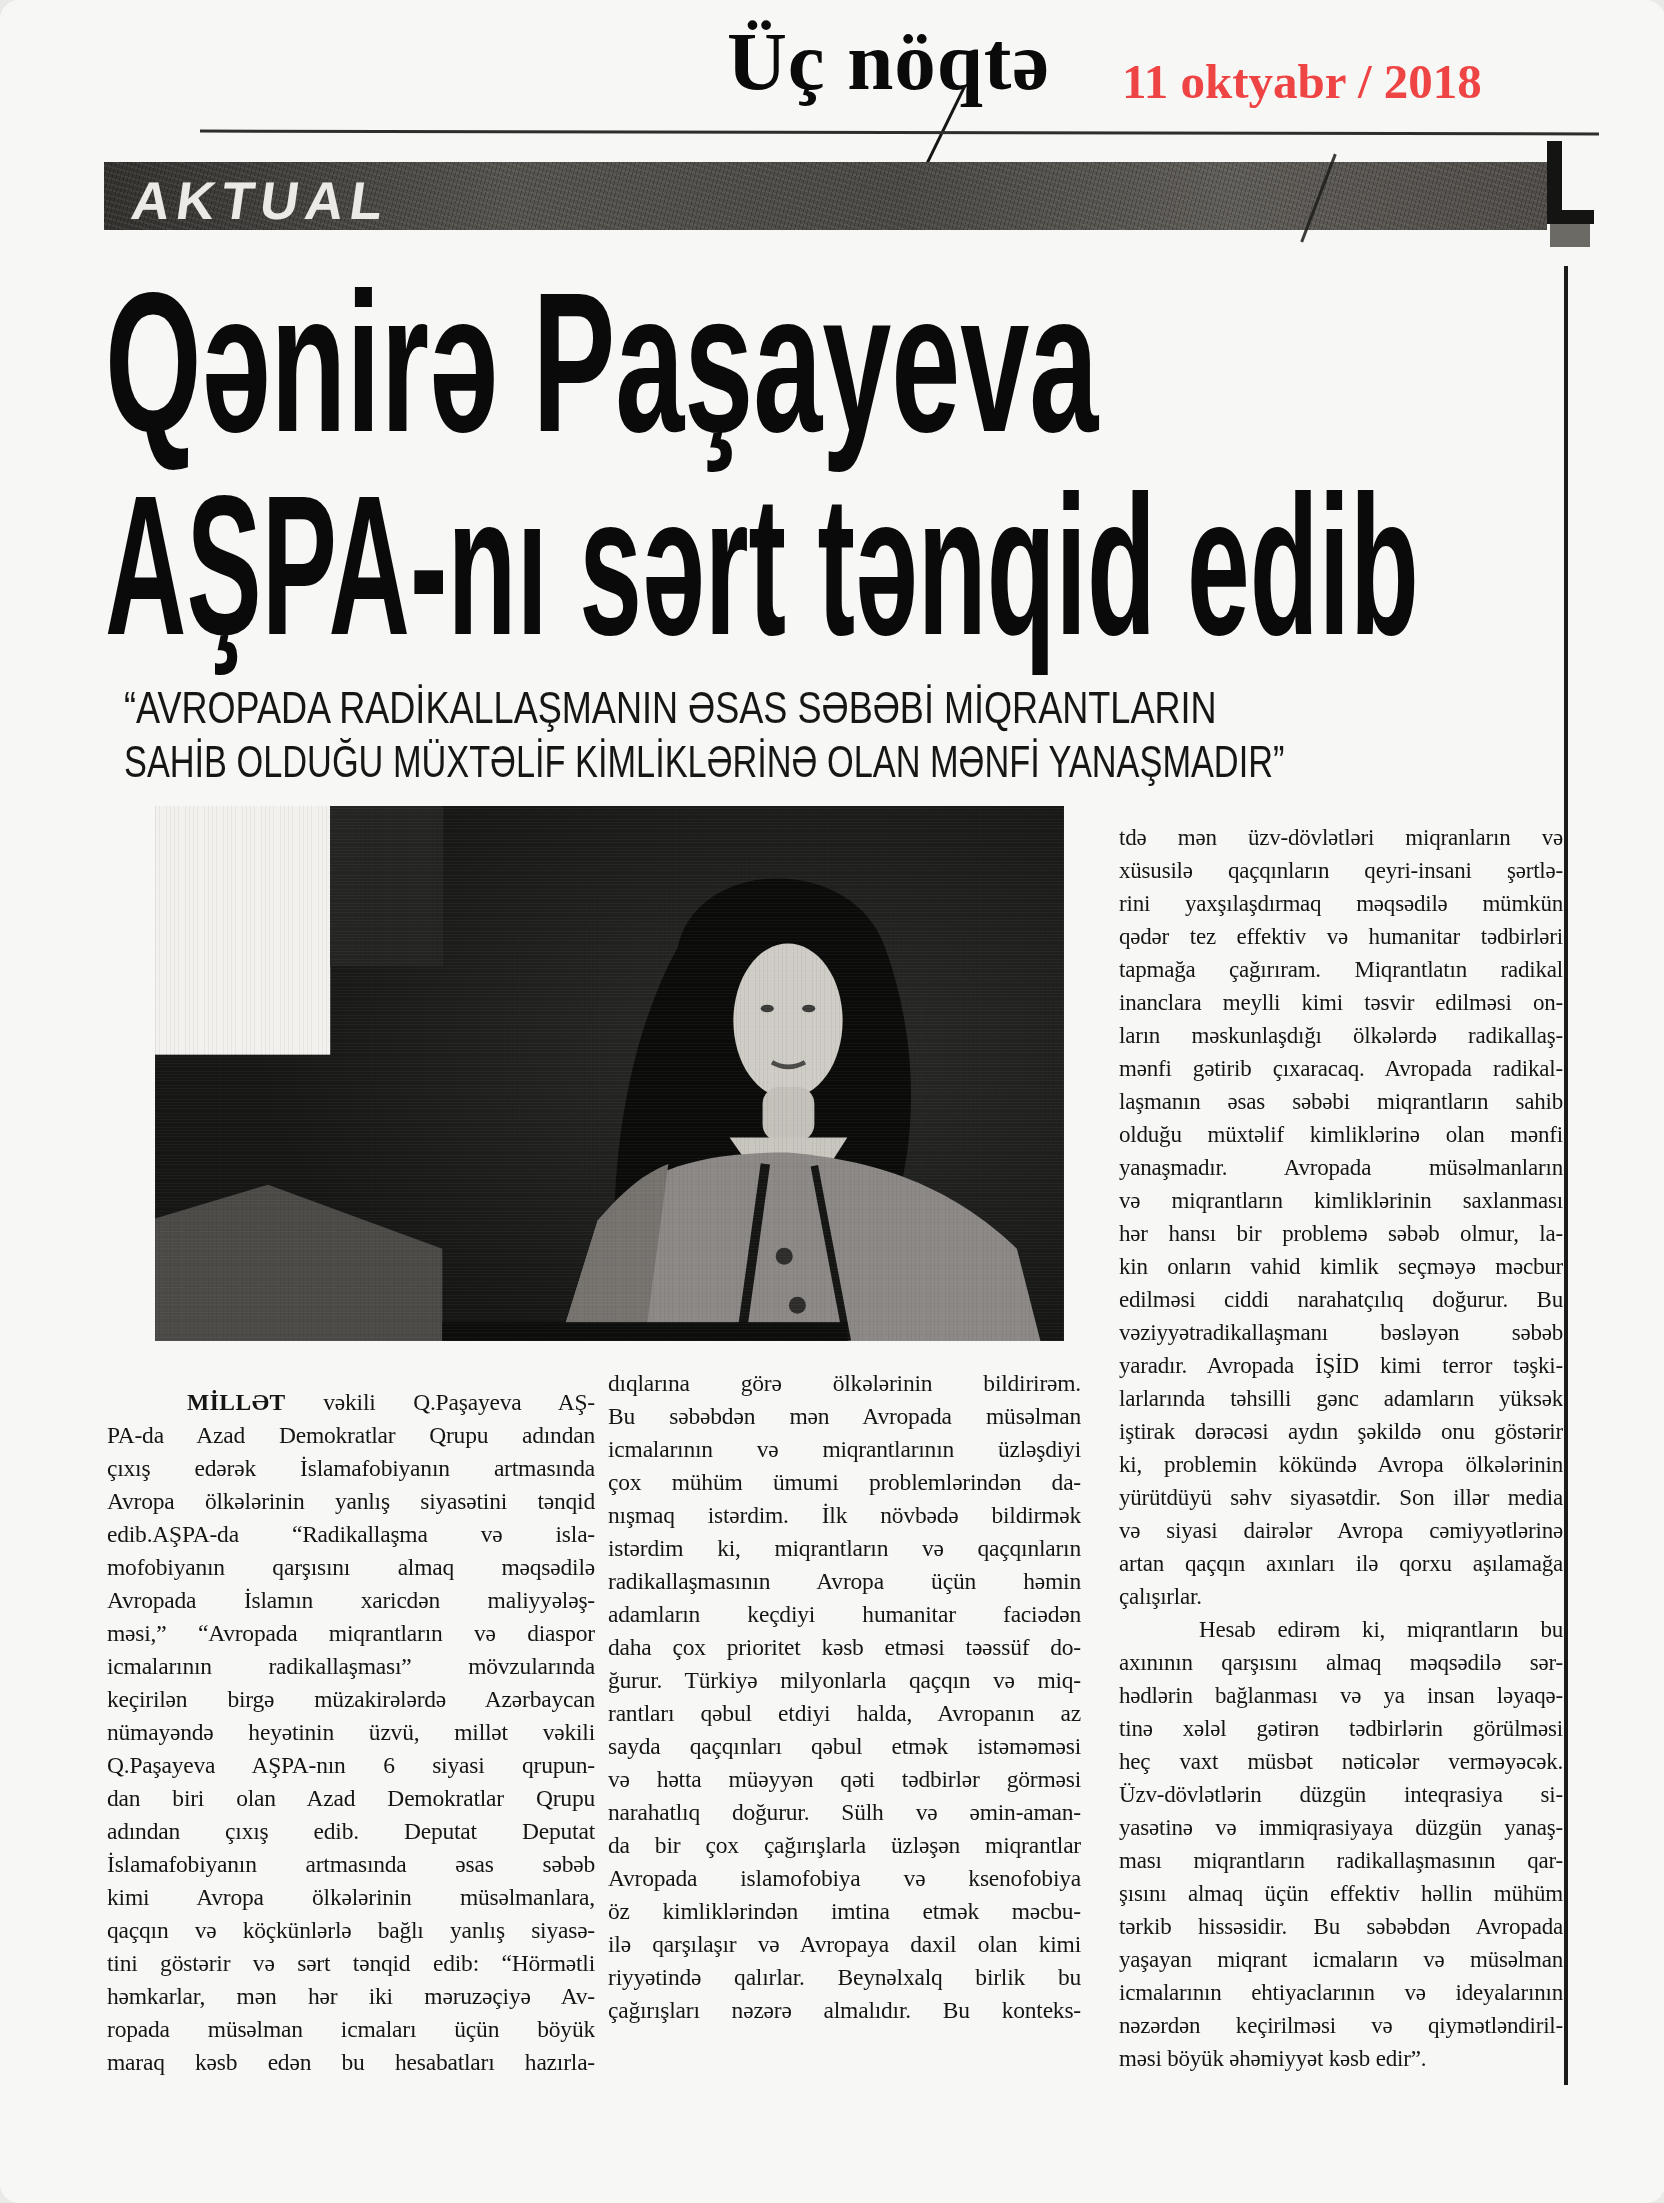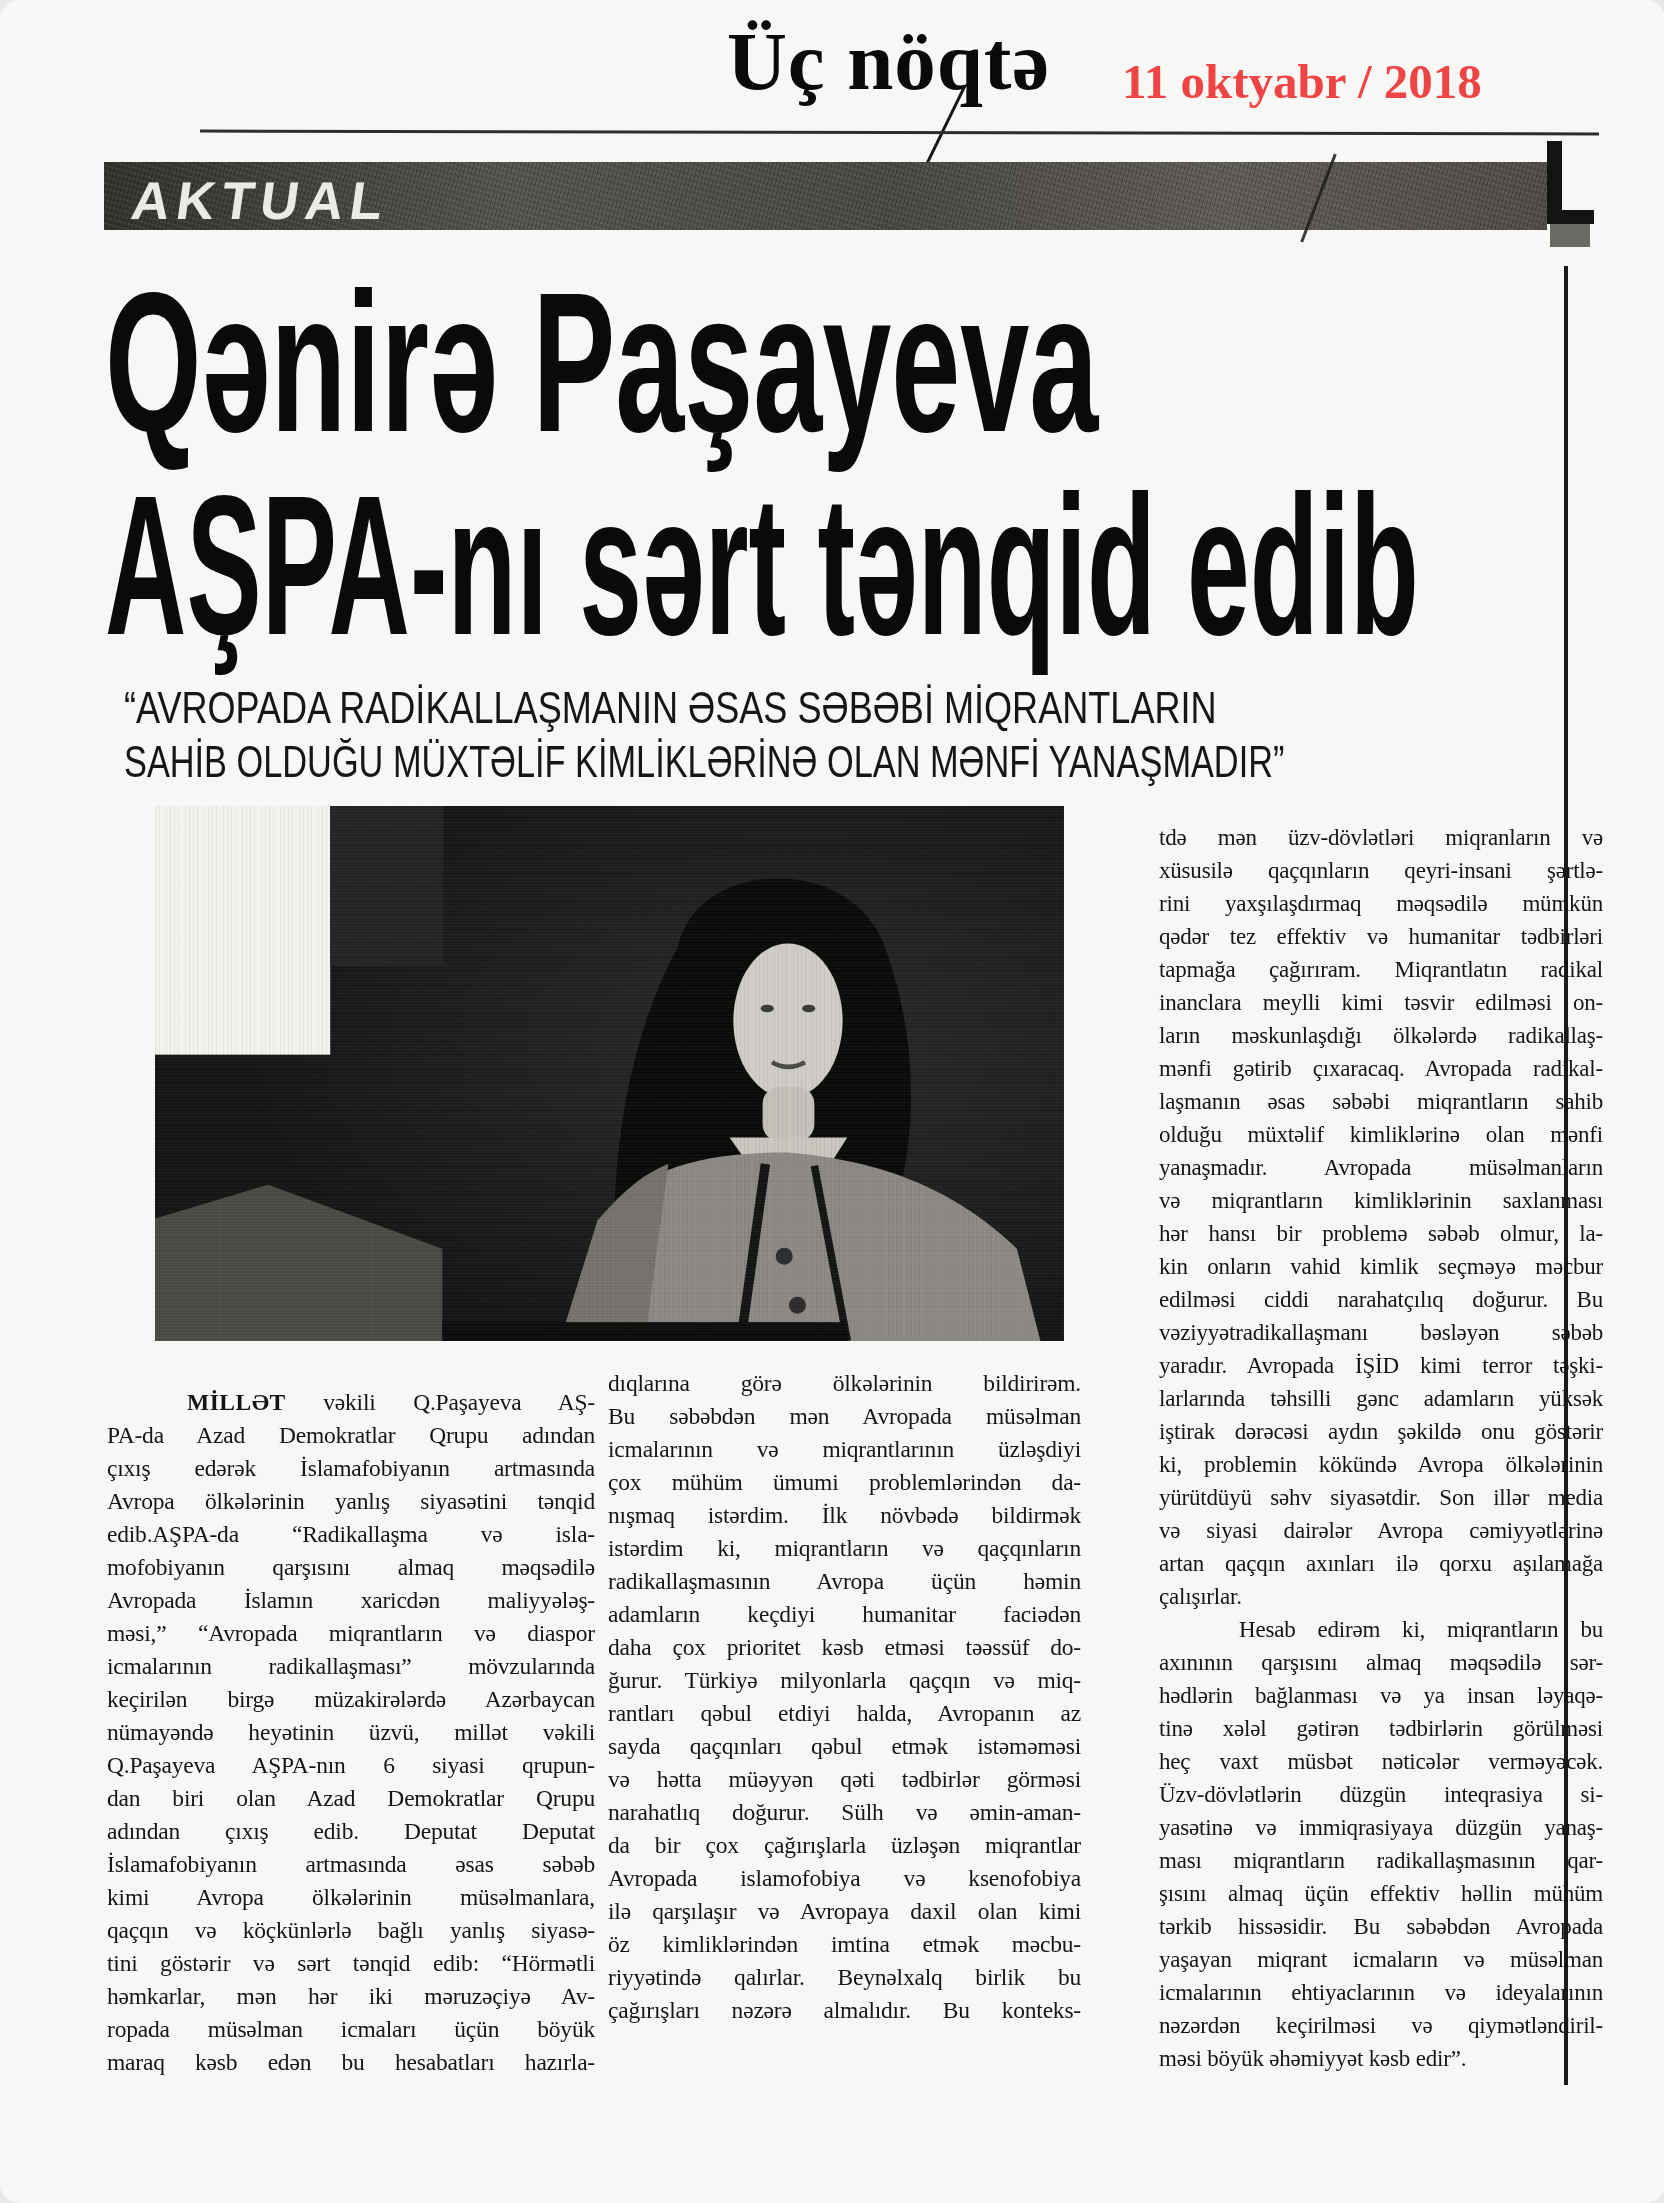--- a/index.html
+++ b/index.html
@@ -74,21 +74,21 @@
       repeating-linear-gradient(0deg, rgba(255,255,255,0.035) 0 0.9px, rgba(0,0,0,0) 0.9px 2.8px),
       repeating-linear-gradient(90deg, rgba(0,0,0,0.05) 0 0.9px, rgba(0,0,0,0) 0.9px 3.8px);
   }
   
   .col {
     position:absolute; color:#151513; overflow:hidden;
     font-size:23.5px; line-height:33px; letter-spacing:-0.2px;
   }
   .col1 { left:107px;  top:1386px; width:488px; height:702px; }
   .col2 { left:608px;  top:1367px; width:473px; height:702px; }
-  .col3 { left:1119px; top:821px;  width:444px; height:1262px; font-size:23px;margin-left:40px; }
+  .col3 { left:1119px; top:821px;  width:444px; height:1262px; font-size:23px; }
   .tl { text-align:justify; text-align-last:justify; height:33px; }
   .tl.flush { text-align-last:left; }
   .tl.indent { text-indent:80px; }
   .lead { font-weight:bold; letter-spacing:0.5px; }
 </style>
 </head>
 <body>
 
 <div class="page">
 
@@ -181,22 +181,22 @@
       <div class="tl">radikallaşmasının Avropa üçün həmin</div>
       <div class="tl">adamların keçdiyi humanitar faciədən</div>
       <div class="tl">daha çox prioritet kəsb etməsi təəssüf do-</div>
       <div class="tl">ğurur. Türkiyə milyonlarla qaçqın və miq-</div>
       <div class="tl">rantları qəbul etdiyi halda, Avropanın az</div>
       <div class="tl">sayda qaçqınları qəbul etmək istəməməsi</div>
       <div class="tl">və hətta müəyyən qəti tədbirlər görməsi</div>
       <div class="tl">narahatlıq doğurur. Sülh və əmin-aman-</div>
       <div class="tl">da bir çox çağırışlarla üzləşən miqrantlar</div>
       <div class="tl">Avropada islamofobiya və ksenofobiya</div>
+      <div class="tl">öz kimliklərindən imtina etmək məcbu-</div>
       <div class="tl">ilə qarşılaşır və Avropaya daxil olan kimi</div>
-      <div class="tl">öz kimliklərindən imtina etmək məcbu-</div>
       <div class="tl">riyyətində qalırlar. Beynəlxalq birlik bu</div>
       <div class="tl">çağırışları nəzərə almalıdır. Bu konteks-</div>
     </div>
   <div class="col col3">
       <div class="tl">tdə mən üzv-dövlətləri miqranların və</div>
       <div class="tl">xüsusilə qaçqınların qeyri-insani şərtlə-</div>
       <div class="tl">rini yaxşılaşdırmaq məqsədilə mümkün</div>
       <div class="tl">qədər tez effektiv və humanitar tədbirləri</div>
       <div class="tl">tapmağa çağırıram. Miqrantlatın radikal</div>
       <div class="tl">inanclara meylli kimi təsvir edilməsi on-</div>

